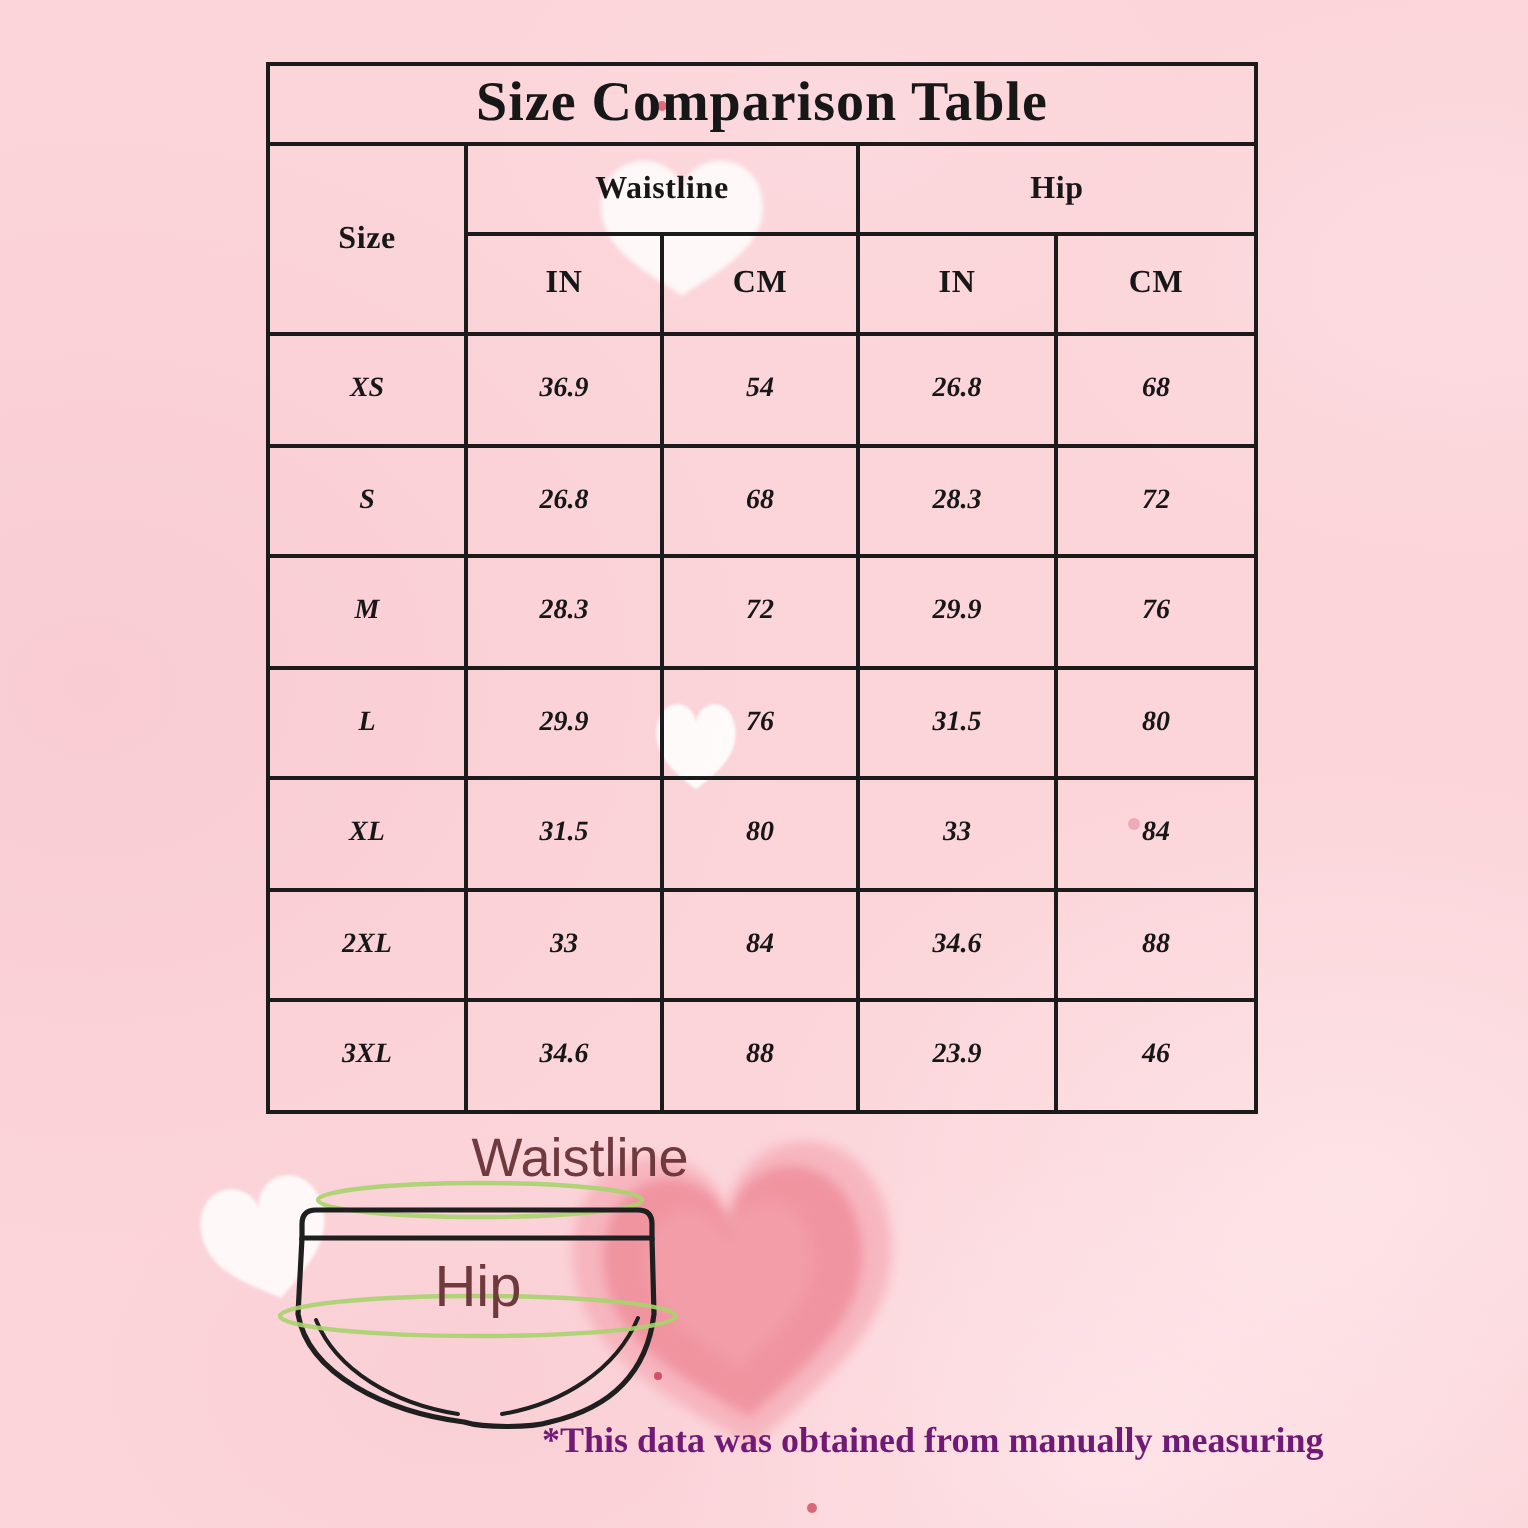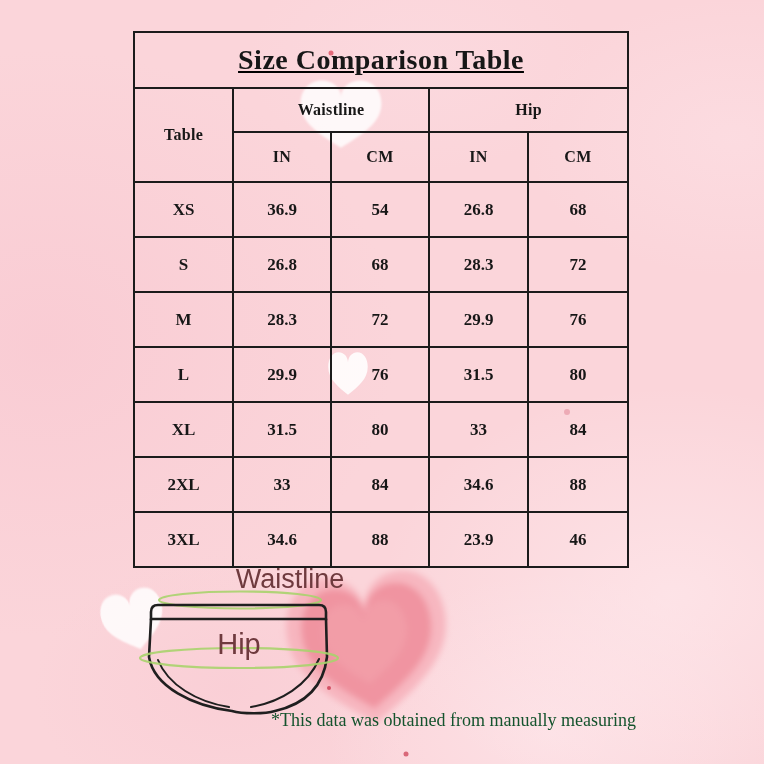--- a/index.html
+++ b/index.html
@@ -20,34 +20,34 @@
   }
   .decor-svg{position:absolute;left:0;top:0;z-index:1;pointer-events:none;}
   .size-table{
     position:absolute;left:133px;top:31px;z-index:2;
     width:494px;height:526px;border-collapse:collapse;table-layout:fixed;
   }
   .size-table td,.size-table th{
     border:2px solid #1b1b1b;text-align:center;vertical-align:middle;
     font-weight:bold;color:#171717;padding:0;background:transparent;
   }
-  tr.r-title{height:56px;text-decoration:underline;} tr.r-h1{height:44px;} tr.r-h2{height:50px;} tr.r-data{height:55px;}
+  tr.r-title{height:40px;} tr.r-h1{height:44px;} tr.r-h2{height:50px;} tr.r-data{height:55px;}
   .title-cell{font-size:28px;letter-spacing:.5px;}
   .hdr{font-size:16px;letter-spacing:.3px;}
-  tr.r-data td{font-size:17px;}
+  tr.r-data td{font-size:14px;font-style:italic;}
   .illus-svg{position:absolute;left:0;top:0;z-index:3;pointer-events:none;}
   .measure-label{
     position:absolute;z-index:4;color:#6f3a3e;
     font-family:"Liberation Sans", sans-serif;text-align:center;font-weight:normal;
   }
   .waistline-label{left:204px;top:564px;width:172px;font-size:27px;}
   .hip-label{left:208px;top:628px;width:62px;font-size:29px;}
   .footnote{
     position:absolute;left:271px;top:707px;width:400px;z-index:4;
-    font-weight:normal;color:#14532d;font-size:18px;line-height:27px;white-space:nowrap;
+    font-weight:bold;color:#701a75;font-size:18px;line-height:27px;white-space:nowrap;
   }
 </style>
 </head>
 <body>
 
 <div class="canvas">
   <div class="bg-wash"></div>
 
   <svg class="decor-svg" width="764" height="764" viewBox="0 0 764 764">
     <defs>
@@ -92,21 +92,21 @@
         <col style="width:98px">
         <col style="width:98px">
       <col style="width:99px">
         <col style="width:100px">
     </colgroup>
     <tbody>
         <tr class="r-title">
       <td class="title-cell" colspan="5">Size Comparison Table</td>
     </tr>
     <tr class="r-h1">
-      <td class="hdr" rowspan="2">Table</td>
+      <td class="hdr" rowspan="2">Size</td>
       <td class="hdr" colspan="2">Waistline</td>
       <td class="hdr" colspan="2">Hip</td>
     </tr>
     <tr class="r-h2">
       <td class="hdr">IN</td>
       <td class="hdr">CM</td>
       <td class="hdr">IN</td>
       <td class="hdr">CM</td>
     </tr>
     <tr class="r-data">

